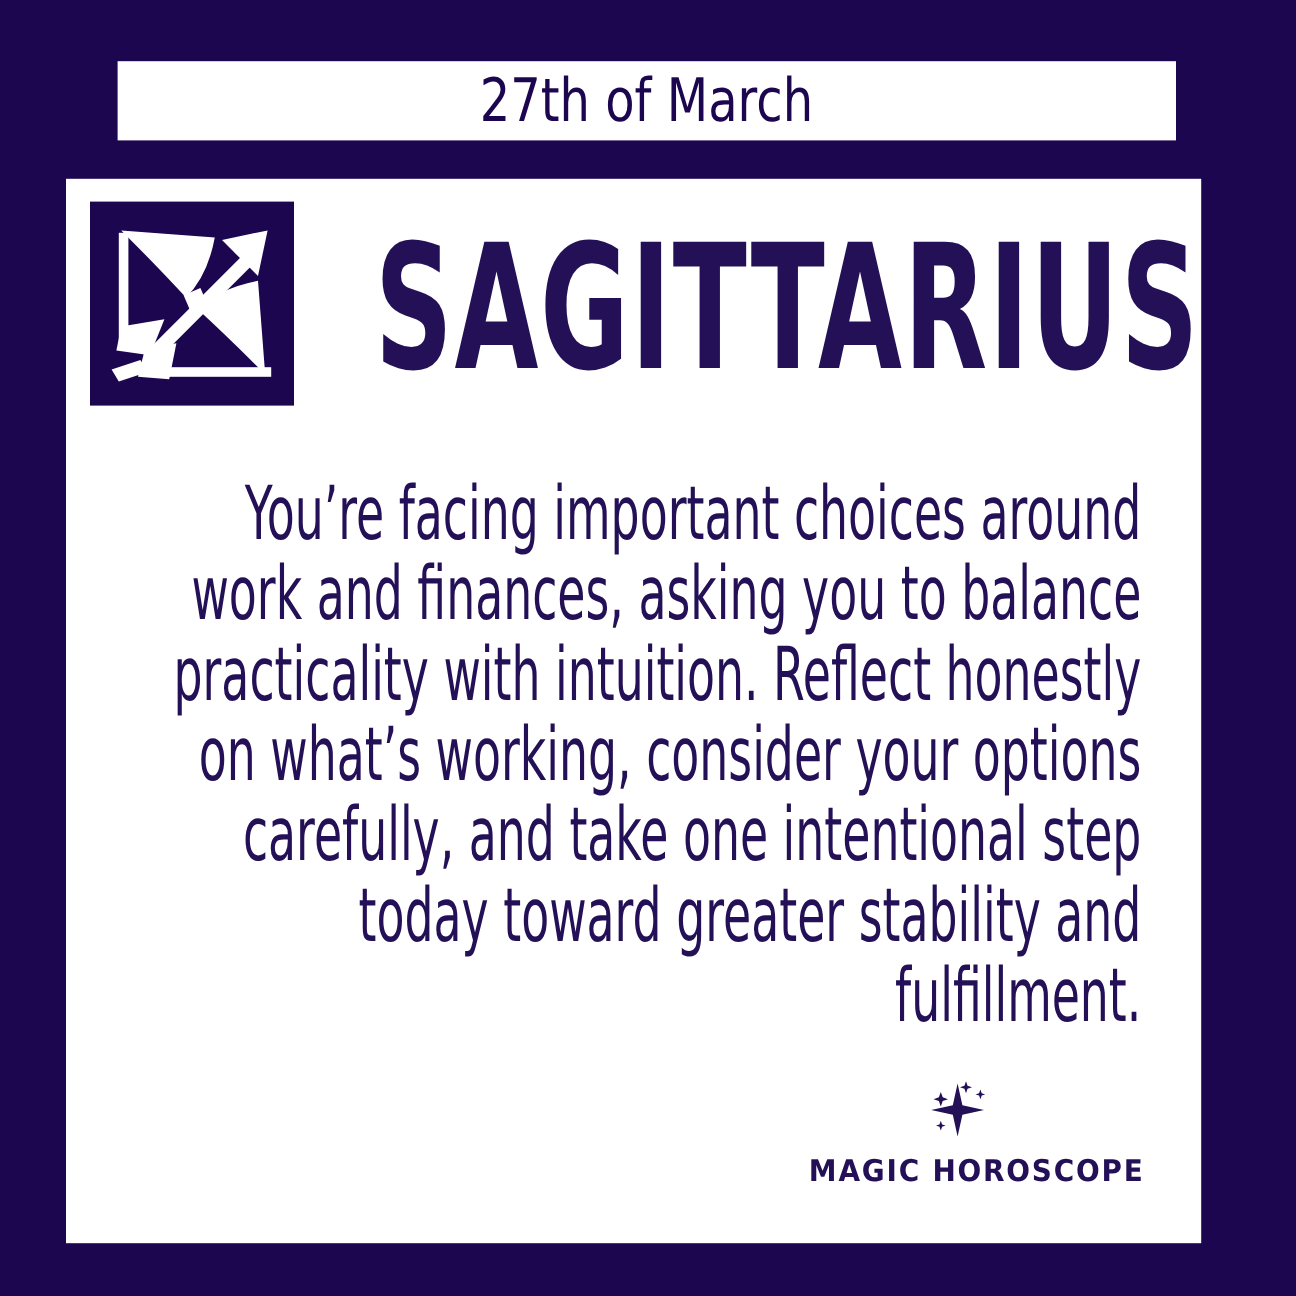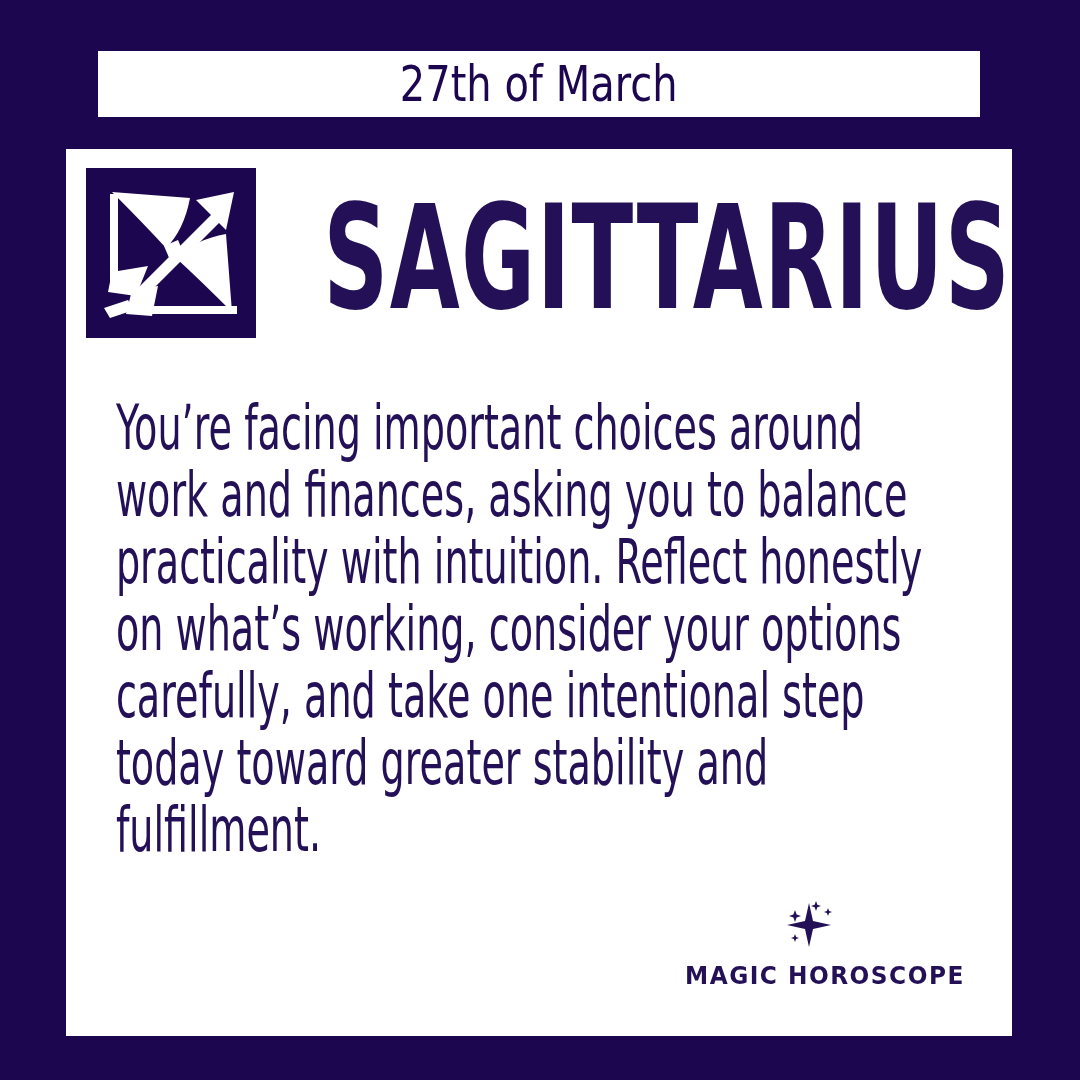--- a/index.html
+++ b/index.html
@@ -40,21 +40,21 @@
     letter-spacing: 0px;
     transform: scaleX(0.80);
     transform-origin: center center;
     white-space: nowrap;
     line-height: 1;
   }
 
   
   .card {
     position: absolute;
-    left: 66px;
+    left: 55px;
     top: 149px;
     width: 946px;
     height: 887px;
     background: #ffffff;
     text-decoration: underline;
   }
 
   
   .sign-header {
     position: absolute;
@@ -97,21 +97,21 @@
     transform-origin: center center;
     letter-spacing: 2px;
   }
 
   
   .body-wrap {
     position: absolute;
     left: 50px;
     top: 245px;
     width: 846px;
-    text-align: left;
+    text-align: right;
   }
   .body-text {
     font-family: "DejaVu Sans", sans-serif;
     font-size: 62px;
     font-weight: 400;
     color: #231056;
     line-height: 67px;
     transform: scaleX(0.615);
     transform-origin: center top;
     width: 1376px;

